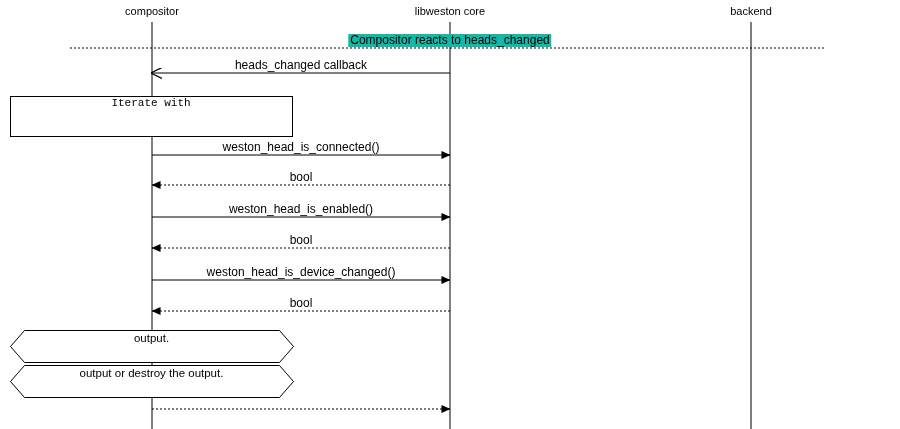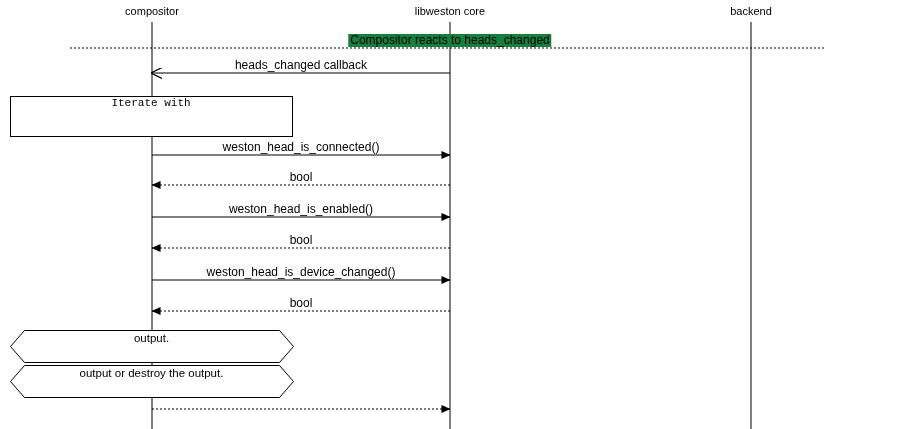--- a/index.html
+++ b/index.html
@@ -3,21 +3,21 @@
 <meta charset="utf-8">
 <style>
   html,body{margin:0;padding:0;background:#ffffff;}
   body{width:900px;height:429px;position:relative;overflow:hidden;
        font-family:"Liberation Sans","DejaVu Sans",sans-serif;color:#000;}
   #stage{position:absolute;left:0;top:0;width:900px;height:429px;}
   svg#diagram{position:absolute;left:0;top:0;width:900px;height:429px;display:block;}
   .lbl{position:absolute;white-space:pre;font-size:12px;line-height:13px;color:#000;}
   .hdr{font-size:11px;text-align:center;transform:translateX(-50%);}
   .msg{text-align:left;transform:translateX(-50%);font-size:12px;}
-  .divlbl{text-align:right;transform:translateX(-50%);font-size:12px;background:#15803d;padding:0 2px;}
+  .divlbl{text-align:right;transform:translateX(-50%);font-size:12px;background:#14b8a6;padding:0 2px;}
   .notetxt{text-align:center;font-size:11px;line-height:12.5px;width:282px;font-family:Liberation Mono, monospace;}
   .condtxt{text-align:center;font-size:11.5px;line-height:12.5px;width:250px;}
 </style>
 </head>
 <body>
 
 <div id="stage">
   <svg id="diagram" viewBox="0 0 900 429" xmlns="http://www.w3.org/2000/svg">
     <defs>
       <marker id="arrowFilled" viewBox="0 0 10 10" refX="9.5" refY="5" markerWidth="9" markerHeight="9" orient="auto-start-reverse">

